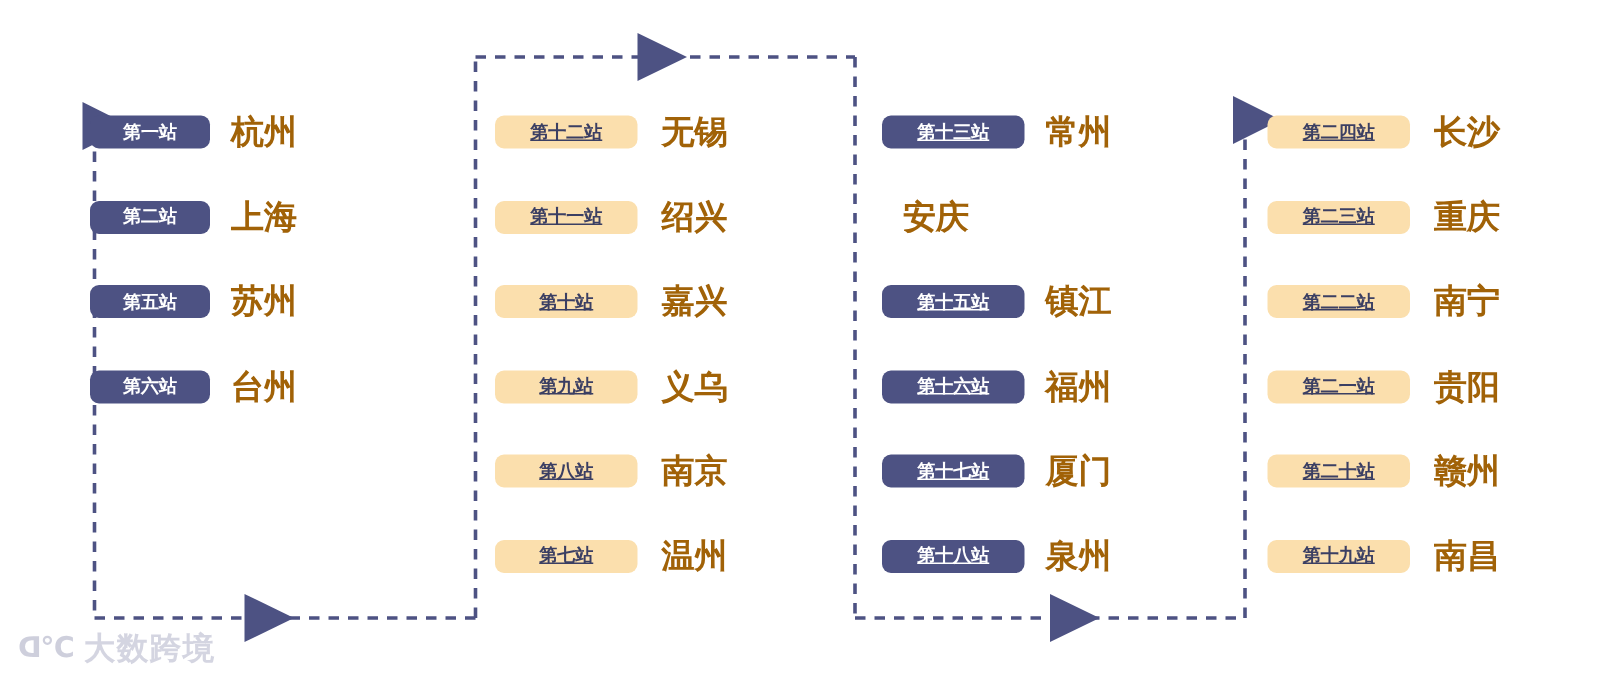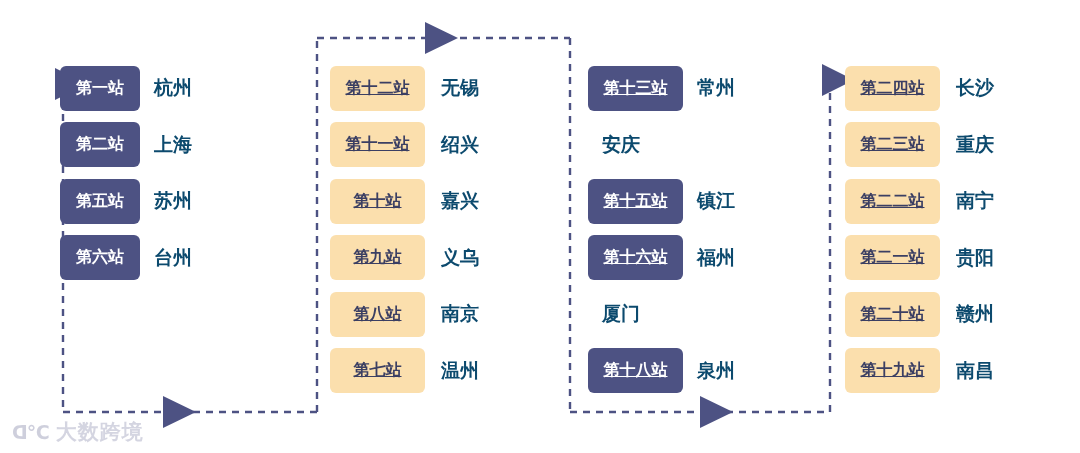--- a/index.html
+++ b/index.html
@@ -20,37 +20,37 @@
   .col-2{left:330px;}
   .col-3{left:588px;}
   .col-4{left:845px;}
 
   .row{
     height:56.5px;
     display:flex;align-items:center;
   }
   .badge{
     display:inline-flex;align-items:center;justify-content:center;
-    height:45px;
+    height:22px;
     border-radius:6px;
-    font-size:16px;font-weight:bold;
+    font-size:12px;font-weight:bold;
     letter-spacing:0px;
     white-space:nowrap;
     box-sizing:border-box;
     padding:0 6px;
   }
   .badge.navy{background:#4d5283;color:#ffffff;}
   .badge.peach{background:#fbdfad;color:#3b3f63;}
   .badge.w-narrow{width:80px;}
   .badge.w-wide{width:95px;text-decoration:underline;}
 
   .city{
     margin-left:14px;
-    font-size:19px;font-weight:bold;
-    color:#0c4a6e;
+    font-size:22px;font-weight:bold;
+    color:#a16207;
     white-space:nowrap;
   }
   .col-2 .city,.col-4 .city{margin-left:16px;}
 
   
   #watermark{
     position:absolute;left:12px;top:418px;
     display:flex;align-items:center;gap:7px;
     opacity:.42;
   }
@@ -150,20 +150,21 @@
     </div>
     <div class="row">
       <span class="badge navy w-wide">第十五站</span>
       <span class="city">镇江</span>
     </div>
     <div class="row">
       <span class="badge navy w-wide">第十六站</span>
       <span class="city">福州</span>
     </div>
     <div class="row">
+      <span class="badge navy w-wide">第十七站</span>
       <span class="city">厦门</span>
     </div>
     <div class="row">
       <span class="badge navy w-wide">第十八站</span>
       <span class="city">泉州</span>
     </div>
   </div>
 
   <div class="column col-4">
     <div class="row">

